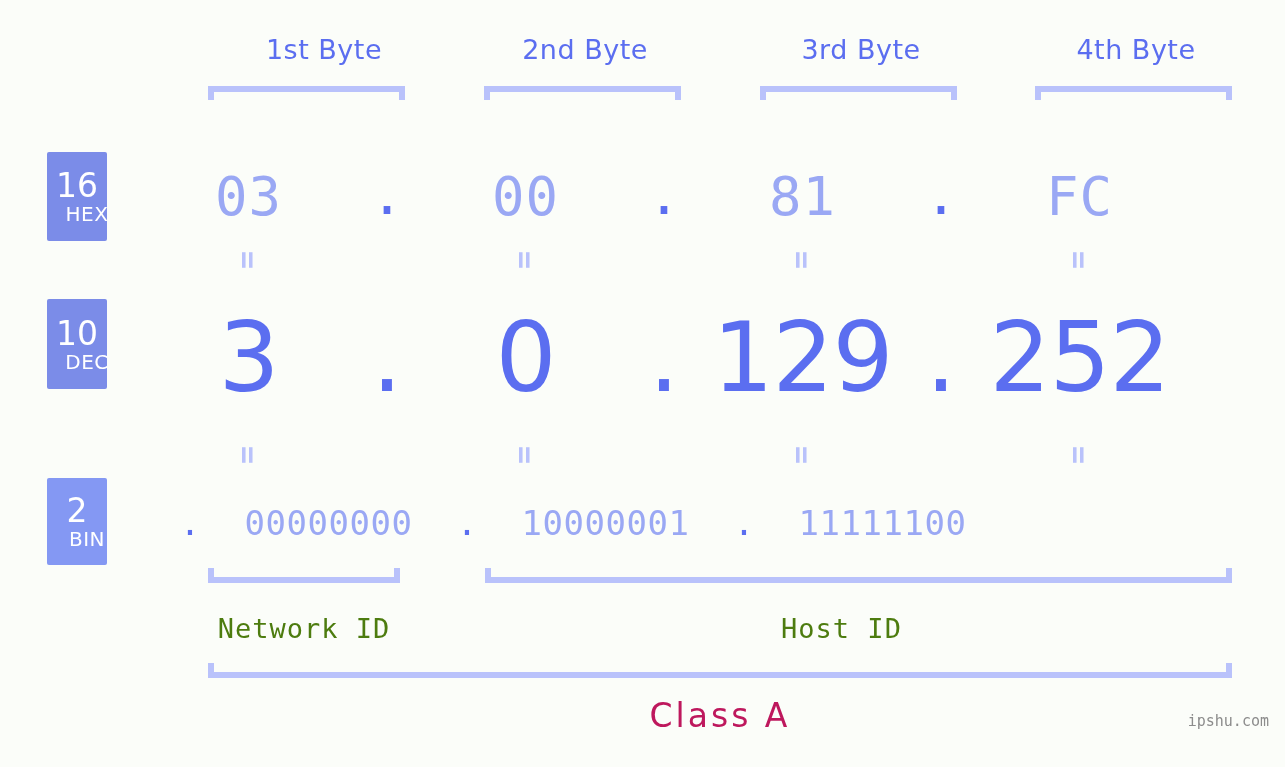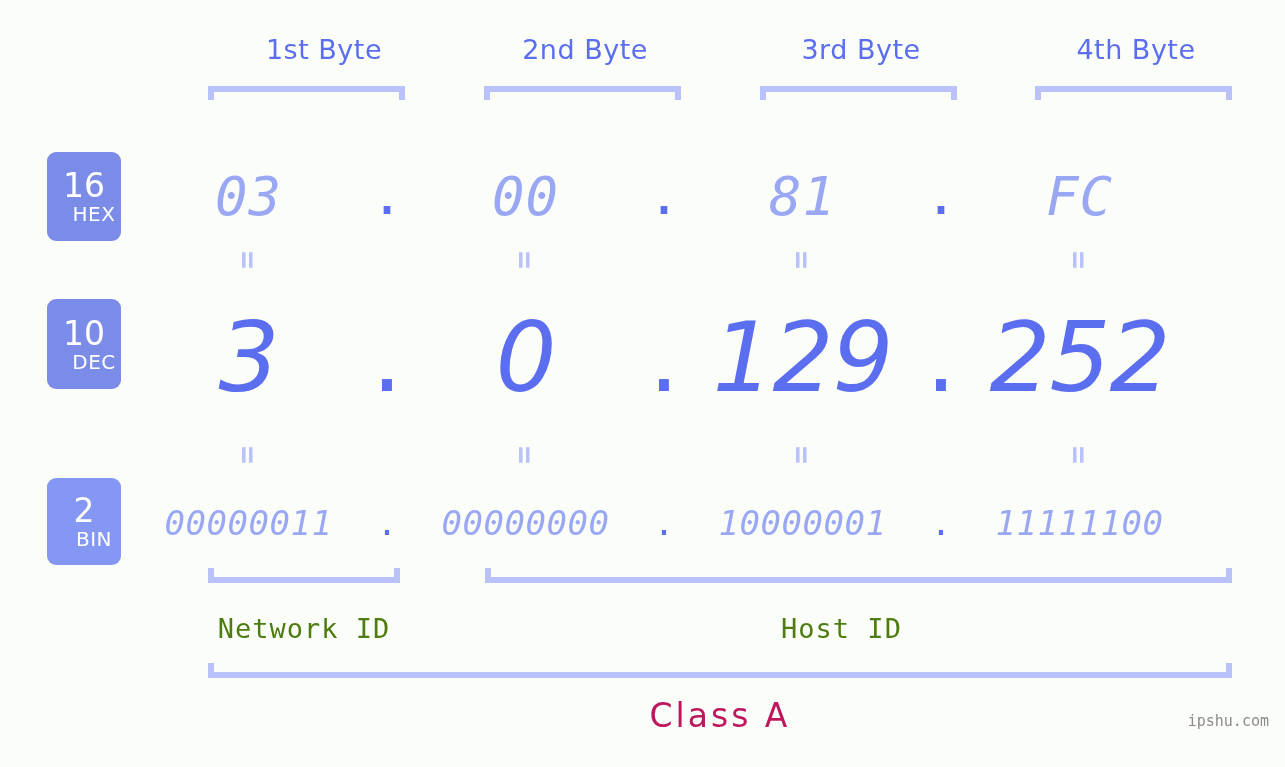--- a/index.html
+++ b/index.html
@@ -53,22 +53,22 @@
     border-bottom: 6px solid #b9c2fb;
     border-left: 6px solid #b9c2fb;
     border-right: 6px solid #b9c2fb;
     box-sizing: border-box;
   }
 
   
   .badge {
     position: absolute;
     left: 47px;
-    width: 74px;
-    border-radius: 9px;
+    width: 60px;
+    border-radius: 2px;
     color: #ffffff;
     display: flex;
     flex-direction: column;
     align-items: center;
     justify-content: center;
     font-family: "DejaVu Sans", sans-serif;
     line-height: 1;
   }
   .badge .num {
     font-size: 33px;
@@ -89,21 +89,20 @@
     position: absolute;
     left: 150px;
     width: 1110px;
     display: flex;
     align-items: center;
   }
   .cell {
     flex: 0 0 197px;
     text-align: center;
     white-space: nowrap;
-    font-style: italic;
   }
   .sep {
     flex: 0 0 80px;
     text-align: center;
     white-space: nowrap;
   }
 
   
   .row-hex { top: 150px; height: 92px; }
   .row-hex .cell {
@@ -268,21 +267,20 @@
     <div class="cell"><span class="eq-mark">=</span></div>
     <div class="sep"></div>
     <div class="cell"><span class="eq-mark">=</span></div>
     <div class="sep"></div>
     <div class="cell"><span class="eq-mark">=</span></div>
     <div class="sep"></div>
     <div class="cell"><span class="eq-mark">=</span></div>
   </div>
 
   <div class="row row-bin">
-    <div class="cell">00000011</div>
     <div class="sep">.</div>
     <div class="cell">00000000</div>
     <div class="sep">.</div>
     <div class="cell">10000001</div>
     <div class="sep">.</div>
     <div class="cell">11111100</div>
   </div>
 
   <div class="bracket-bottom" style="left:208px; width:192px; top:568px;"></div>
   <div class="bracket-bottom" style="left:485px; width:747px; top:568px;"></div>

